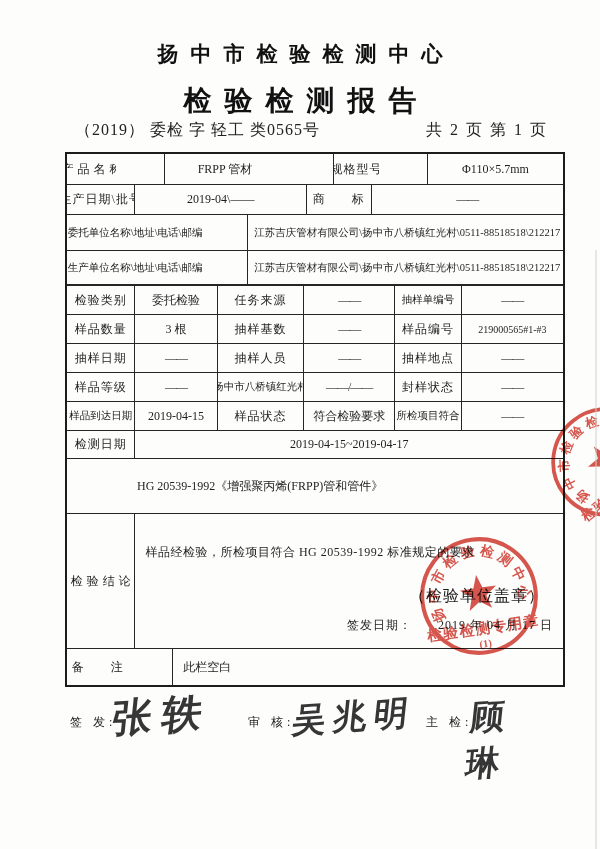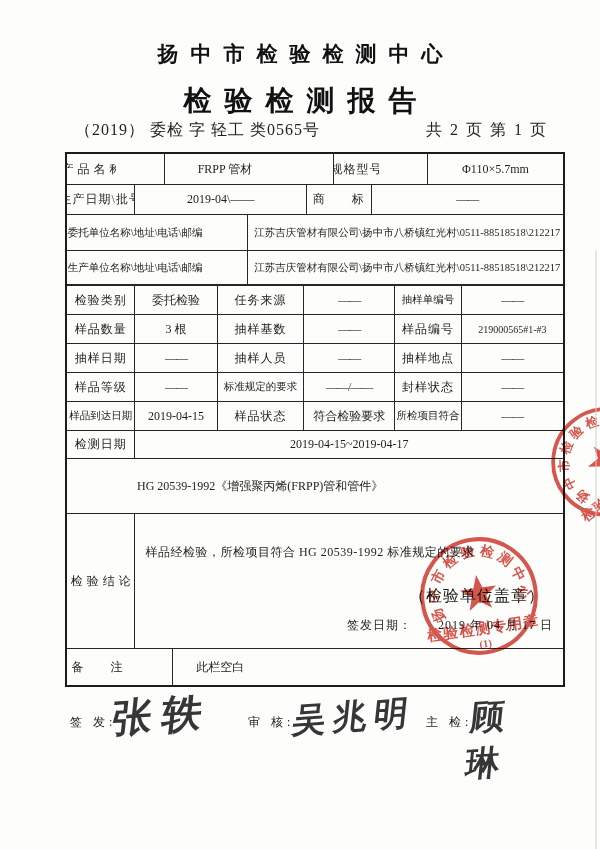--- a/index.html
+++ b/index.html
@@ -135,21 +135,21 @@
       <div class="cell dash" style="width:16.6%">——</div>
       <div class="cell lab" style="width:17.4%">抽样人员</div>
       <div class="cell dash" style="width:18.4%">——</div>
       <div class="cell lab" style="width:13.4%">抽样地点</div>
       <div class="cell dash" style="width:20.6%">——</div>
     </div>
 
     <div class="trow h29">
       <div class="cell lab" style="width:13.6%">样品等级</div>
       <div class="cell dash" style="width:16.6%">——</div>
-      <div class="cell lab small" style="width:17.4%">标准规定的要求</div>
+      <div class="cell lab small" style="width:17.4%">扬中市八桥镇红光村</div>
       <div class="cell dash" style="width:18.4%">——/——</div>
       <div class="cell lab" style="width:13.4%">封样状态</div>
       <div class="cell dash" style="width:20.6%">——</div>
     </div>
 
     <div class="trow h29">
       <div class="cell lab small" style="width:13.6%">样品到达日期</div>
       <div class="cell" style="width:16.6%">2019-04-15</div>
       <div class="cell lab" style="width:17.4%">样品状态</div>
       <div class="cell" style="width:18.4%">符合检验要求</div>
@@ -173,21 +173,21 @@
         <span class="seal-note">（检验单位盖章）</span>
         <span class="issue-line">
           <span>签发日期：</span>
           <span>2019 年 04 月 17 日</span>
         </span>
       </div>
     </div>
 
     <div class="trow h37">
       <div class="cell lab" style="width:13.6%">备　　注</div>
-      <div class="cell left-al" style="width:86.4%;padding-left:23px">此栏空白</div>
+      <div class="cell left-al" style="width:86.4%;padding-left:10px">此栏空白</div>
     </div>
 
   </div>
 
   <svg class="stamp stamp-main" width="142" height="142" viewBox="0 0 140 140">
     <circle cx="70" cy="70" r="56" fill="none" stroke="#d0392e" stroke-width="4"></circle>
     <polygon fill="#d0392e" points="70,49 74.47,61.85 88.07,62.13 77.23,70.35 81.17,83.37 70,75.6 58.83,83.37 62.77,70.35 51.93,62.13 65.53,61.85"></polygon>
     <defs>
         <path id="arcMain" d="M 35.4 90 A 40 40 0 1 1 104.6 90" fill="none"></path>
       </defs>

